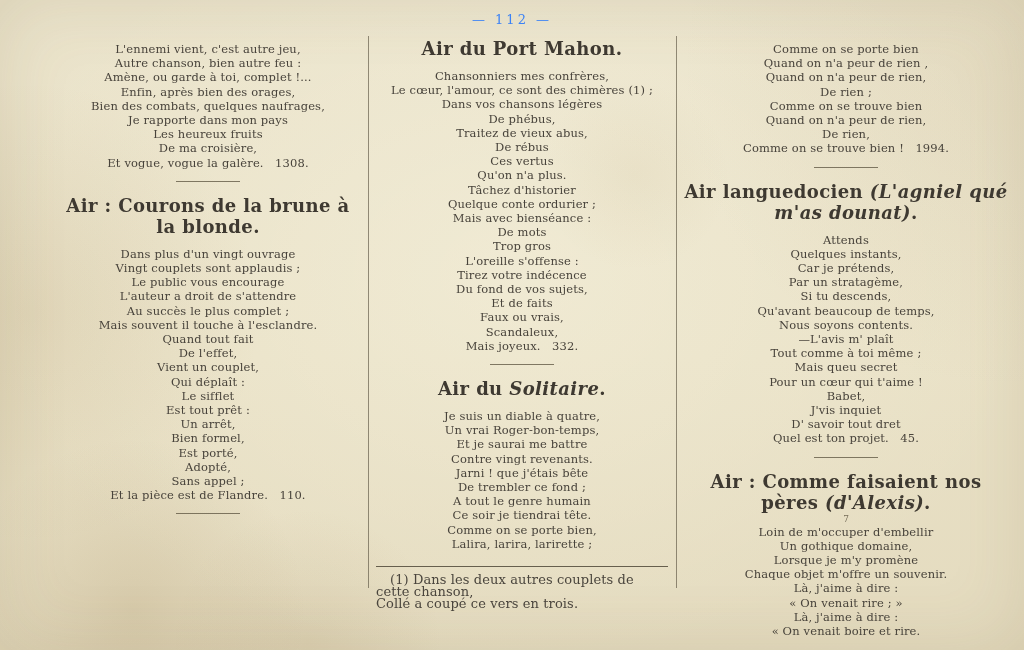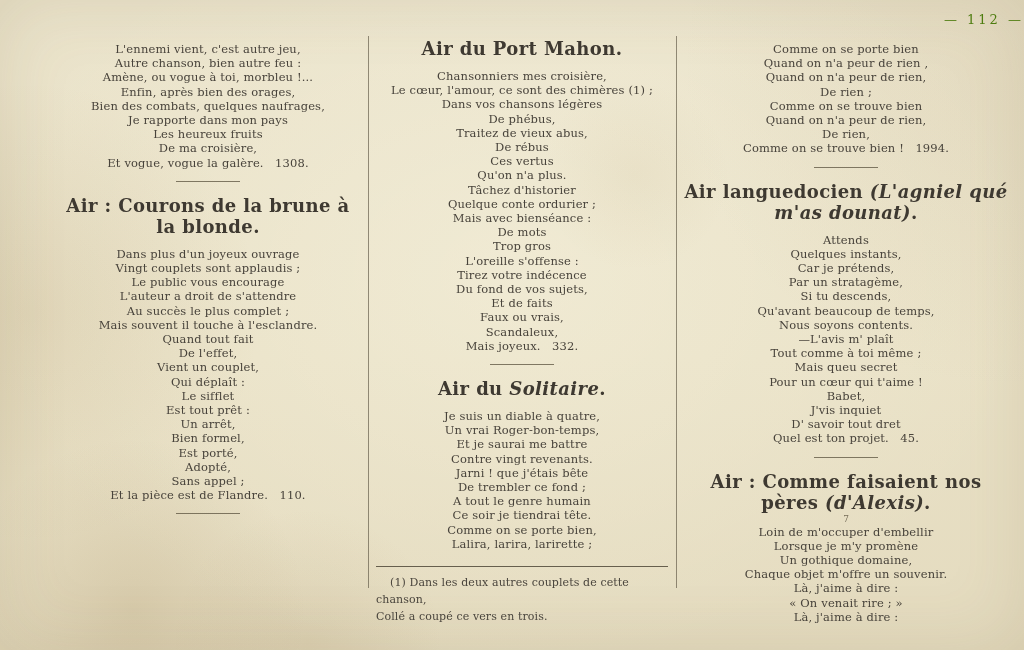--- a/index.html
+++ b/index.html
@@ -11,22 +11,22 @@
       radial-gradient(circle at 3% 48%, rgba(150,118,66,.12) 0, transparent 22%),
       radial-gradient(circle at 13% 94%, rgba(140,108,58,.16) 0, transparent 16%),
       radial-gradient(circle at 30% 99%, rgba(140,108,58,.10) 0, transparent 14%),
       radial-gradient(circle at 98% 10%, rgba(150,120,70,.08) 0, transparent 28%),
       radial-gradient(circle at 62% 27%, rgba(165,135,80,.07) 0, transparent 12%),
       radial-gradient(ellipse at 50% 42%, rgba(255,253,238,.30) 0, transparent 75%),
       linear-gradient(180deg,#ebe4cc 0%,#e9e1c6 55%,#e4dbbf 100%);
     box-shadow: inset 0 0 70px rgba(115,92,52,.14);
   }
   .pagenum{
-    position:absolute;top:12px;left:0;right:0;text-align:right;
-    font-size:13px;letter-spacing:3px;color:#4d7c0f;
+    position:absolute;top:12px;left:0;right:0;text-align:center;
+    font-size:13px;letter-spacing:3px;color:#3b82f6;
   }
   .divider{
     position:absolute;top:36px;height:552px;width:1px;
     background:rgba(86,78,60,.62);
   }
   .divider.d1{left:368px;}
   .divider.d2{left:676px;}
   .col{position:absolute;text-align:center;}
   .col-left{left:54px;top:42px;width:308px;}
   .col-center{left:376px;top:38px;width:292px;}
@@ -39,50 +39,50 @@
   .heading{
     font-size:18px;font-weight:bold;margin:13px 0 10px;
     letter-spacing:.4px;color:#3e3931;
   }
   .col > .heading:first-child{margin-top:0;}
   .heading .ital{font-style:italic;}
   .rule{width:64px;height:1px;background:rgba(90,82,62,.75);margin:11px auto 1px;}
   .footrule{width:100%;height:1px;background:rgba(70,63,47,.8);margin:15px 0 7px;}
   .footnote{text-align:left;margin:0;}
   .footnote-line{
-    font-size:11px;line-height:17px;letter-spacing:.1px;color:#4a453d;
+    font-size:13px;line-height:12px;letter-spacing:.1px;color:#4a453d;
     white-space:pre-wrap;
   }
   .footnote-line:first-child{text-indent:14px;}
   .artifact{font-size:9px;line-height:6px;color:#756c58;margin:-7px 0 3px;}
 </style>
 </head>
 <body>
 
 <div class="pagenum">— 112 —</div>
 
 <div class="divider d1"></div>
 <div class="divider d2"></div>
 
 <div class="col col-left">
     <div class="verse">
       <div class="verse-line">L'ennemi vient, c'est autre jeu,</div>
       <div class="verse-line">Autre chanson, bien autre feu :</div>
-      <div class="verse-line">Amène, ou vogue à toi, morbleu !...</div>
+      <div class="verse-line">Amène, ou garde à toi, complet !...</div>
       <div class="verse-line">Enfin, après bien des orages,</div>
       <div class="verse-line">Bien des combats, quelques naufrages,</div>
       <div class="verse-line">Je rapporte dans mon pays</div>
       <div class="verse-line">Les heureux fruits</div>
       <div class="verse-line">De ma croisière,</div>
       <div class="verse-line">Et vogue, vogue la galère.   1308.</div>
     </div>
     <div class="rule"></div>
     <div class="heading"><span>Air : Courons de la brune à la blonde.</span><span class="ital"></span><span></span></div>
     <div class="verse">
-      <div class="verse-line">Dans plus d'un joyeux ouvrage</div>
+      <div class="verse-line">Dans plus d'un vingt ouvrage</div>
       <div class="verse-line">Vingt couplets sont applaudis ;</div>
       <div class="verse-line">Le public vous encourage</div>
       <div class="verse-line">L'auteur a droit de s'attendre</div>
       <div class="verse-line">Au succès le plus complet ;</div>
       <div class="verse-line">Mais souvent il touche à l'esclandre.</div>
       <div class="verse-line">Quand tout fait</div>
       <div class="verse-line">De l'effet,</div>
       <div class="verse-line">Vient un couplet,</div>
       <div class="verse-line">Qui déplaît :</div>
       <div class="verse-line">Le sifflet</div>
@@ -92,21 +92,21 @@
       <div class="verse-line">Est porté,</div>
       <div class="verse-line">Adopté,</div>
       <div class="verse-line">Sans appel ;</div>
       <div class="verse-line">Et la pièce est de Flandre.   110.</div>
     </div>
     <div class="rule"></div>
   </div>
 <div class="col col-center">
     <div class="heading"><span>Air du Port Mahon.</span><span class="ital"></span><span></span></div>
     <div class="verse">
-      <div class="verse-line">Chansonniers mes croisière,</div>
+      <div class="verse-line">Chansonniers mes confrères,</div>
       <div class="verse-line">Le cœur, l'amour, ce sont des chimères (1) ;</div>
       <div class="verse-line">Dans vos chansons légères</div>
       <div class="verse-line">De phébus,</div>
       <div class="verse-line">Traitez de vieux abus,</div>
       <div class="verse-line">De rébus</div>
       <div class="verse-line">Ces vertus</div>
       <div class="verse-line">Qu'on n'a plus.</div>
       <div class="verse-line">Tâchez d'historier</div>
       <div class="verse-line">Quelque conte ordurier ;</div>
       <div class="verse-line">Mais avec bienséance :</div>
@@ -168,20 +168,21 @@
       <div class="verse-line">Babet,</div>
       <div class="verse-line">J'vis inquiet</div>
       <div class="verse-line">D' savoir tout dret</div>
       <div class="verse-line">Quel est ton projet.   45.</div>
     </div>
     <div class="rule"></div>
     <div class="heading"><span>Air : Comme faisaient nos pères </span><span class="ital">(d'Alexis)</span><span>.</span></div>
     <div class="artifact">7</div>
     <div class="verse">
       <div class="verse-line">Loin de m'occuper d'embellir</div>
+      <div class="verse-line">Un gothique domaine,</div>
       <div class="verse-line">Lorsque je m'y promène</div>
-      <div class="verse-line">Un gothique domaine,</div>
       <div class="verse-line">Chaque objet m'offre un souvenir.</div>
       <div class="verse-line">Là, j'aime à dire :</div>
       <div class="verse-line">« On venait rire ; »</div>
       <div class="verse-line">Là, j'aime à dire :</div>
+      <div class="verse-line">« On venait boire et rire.</div>
     </div>
   </div>
 
 </body></html>

